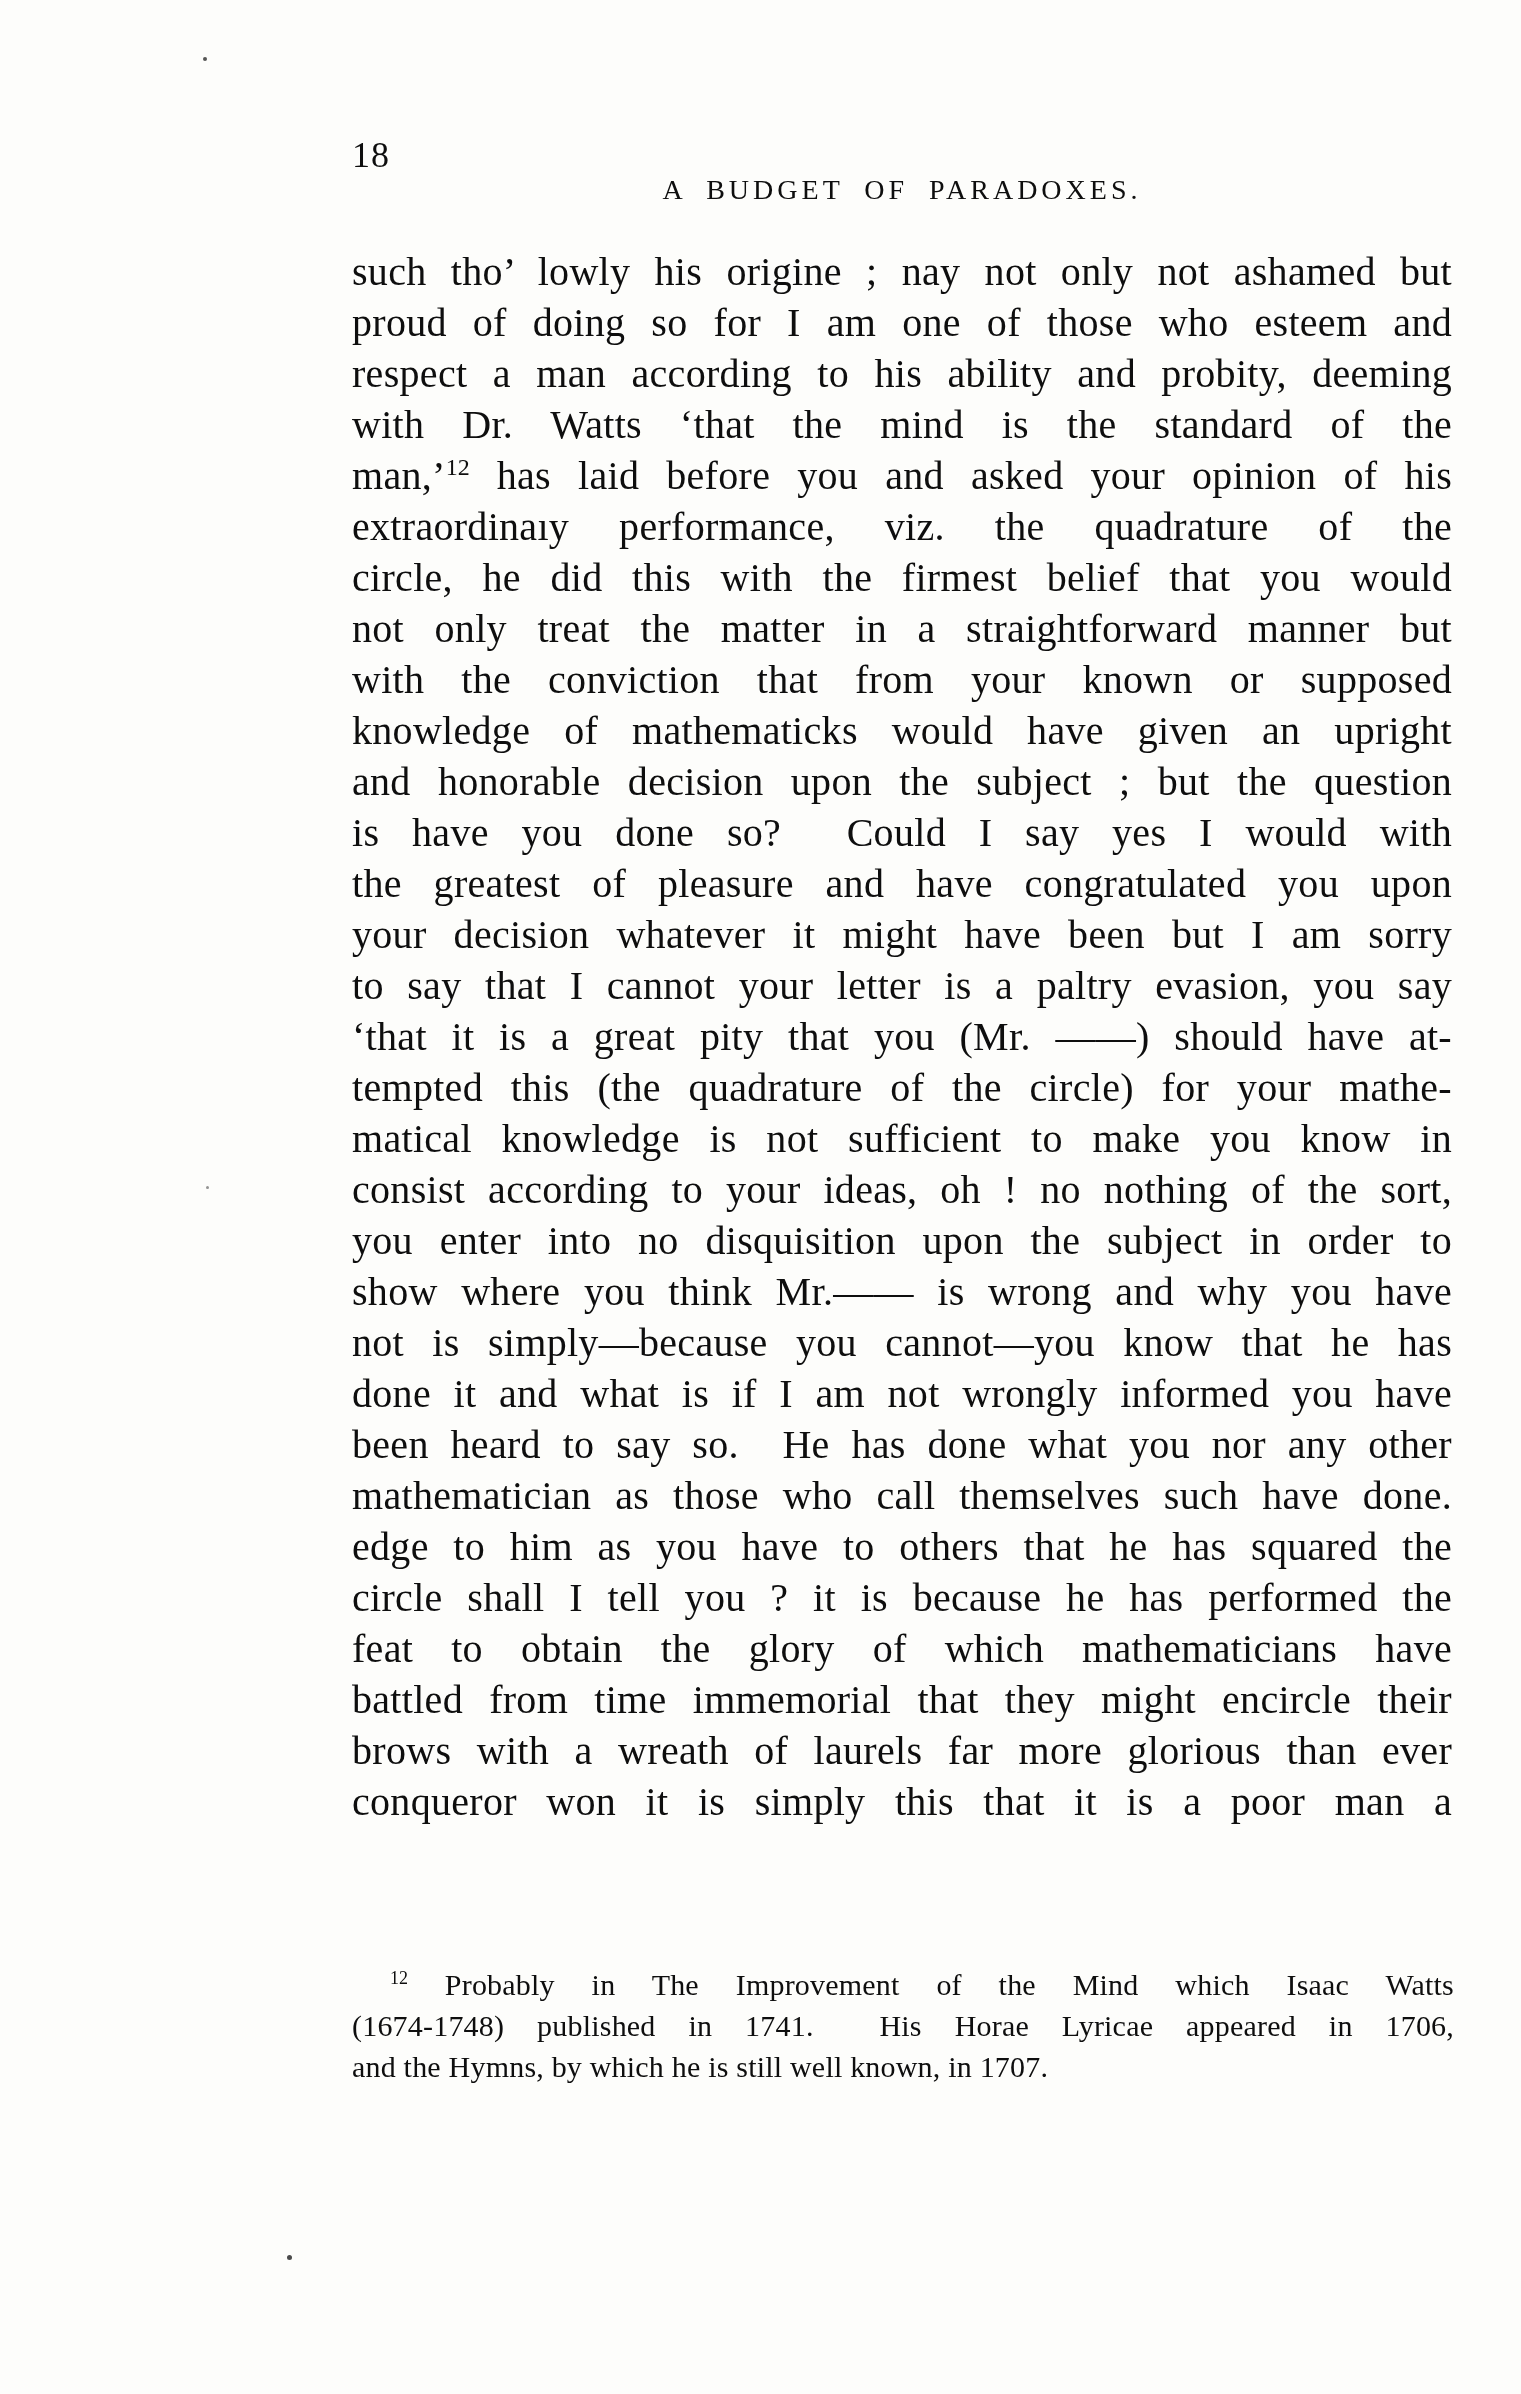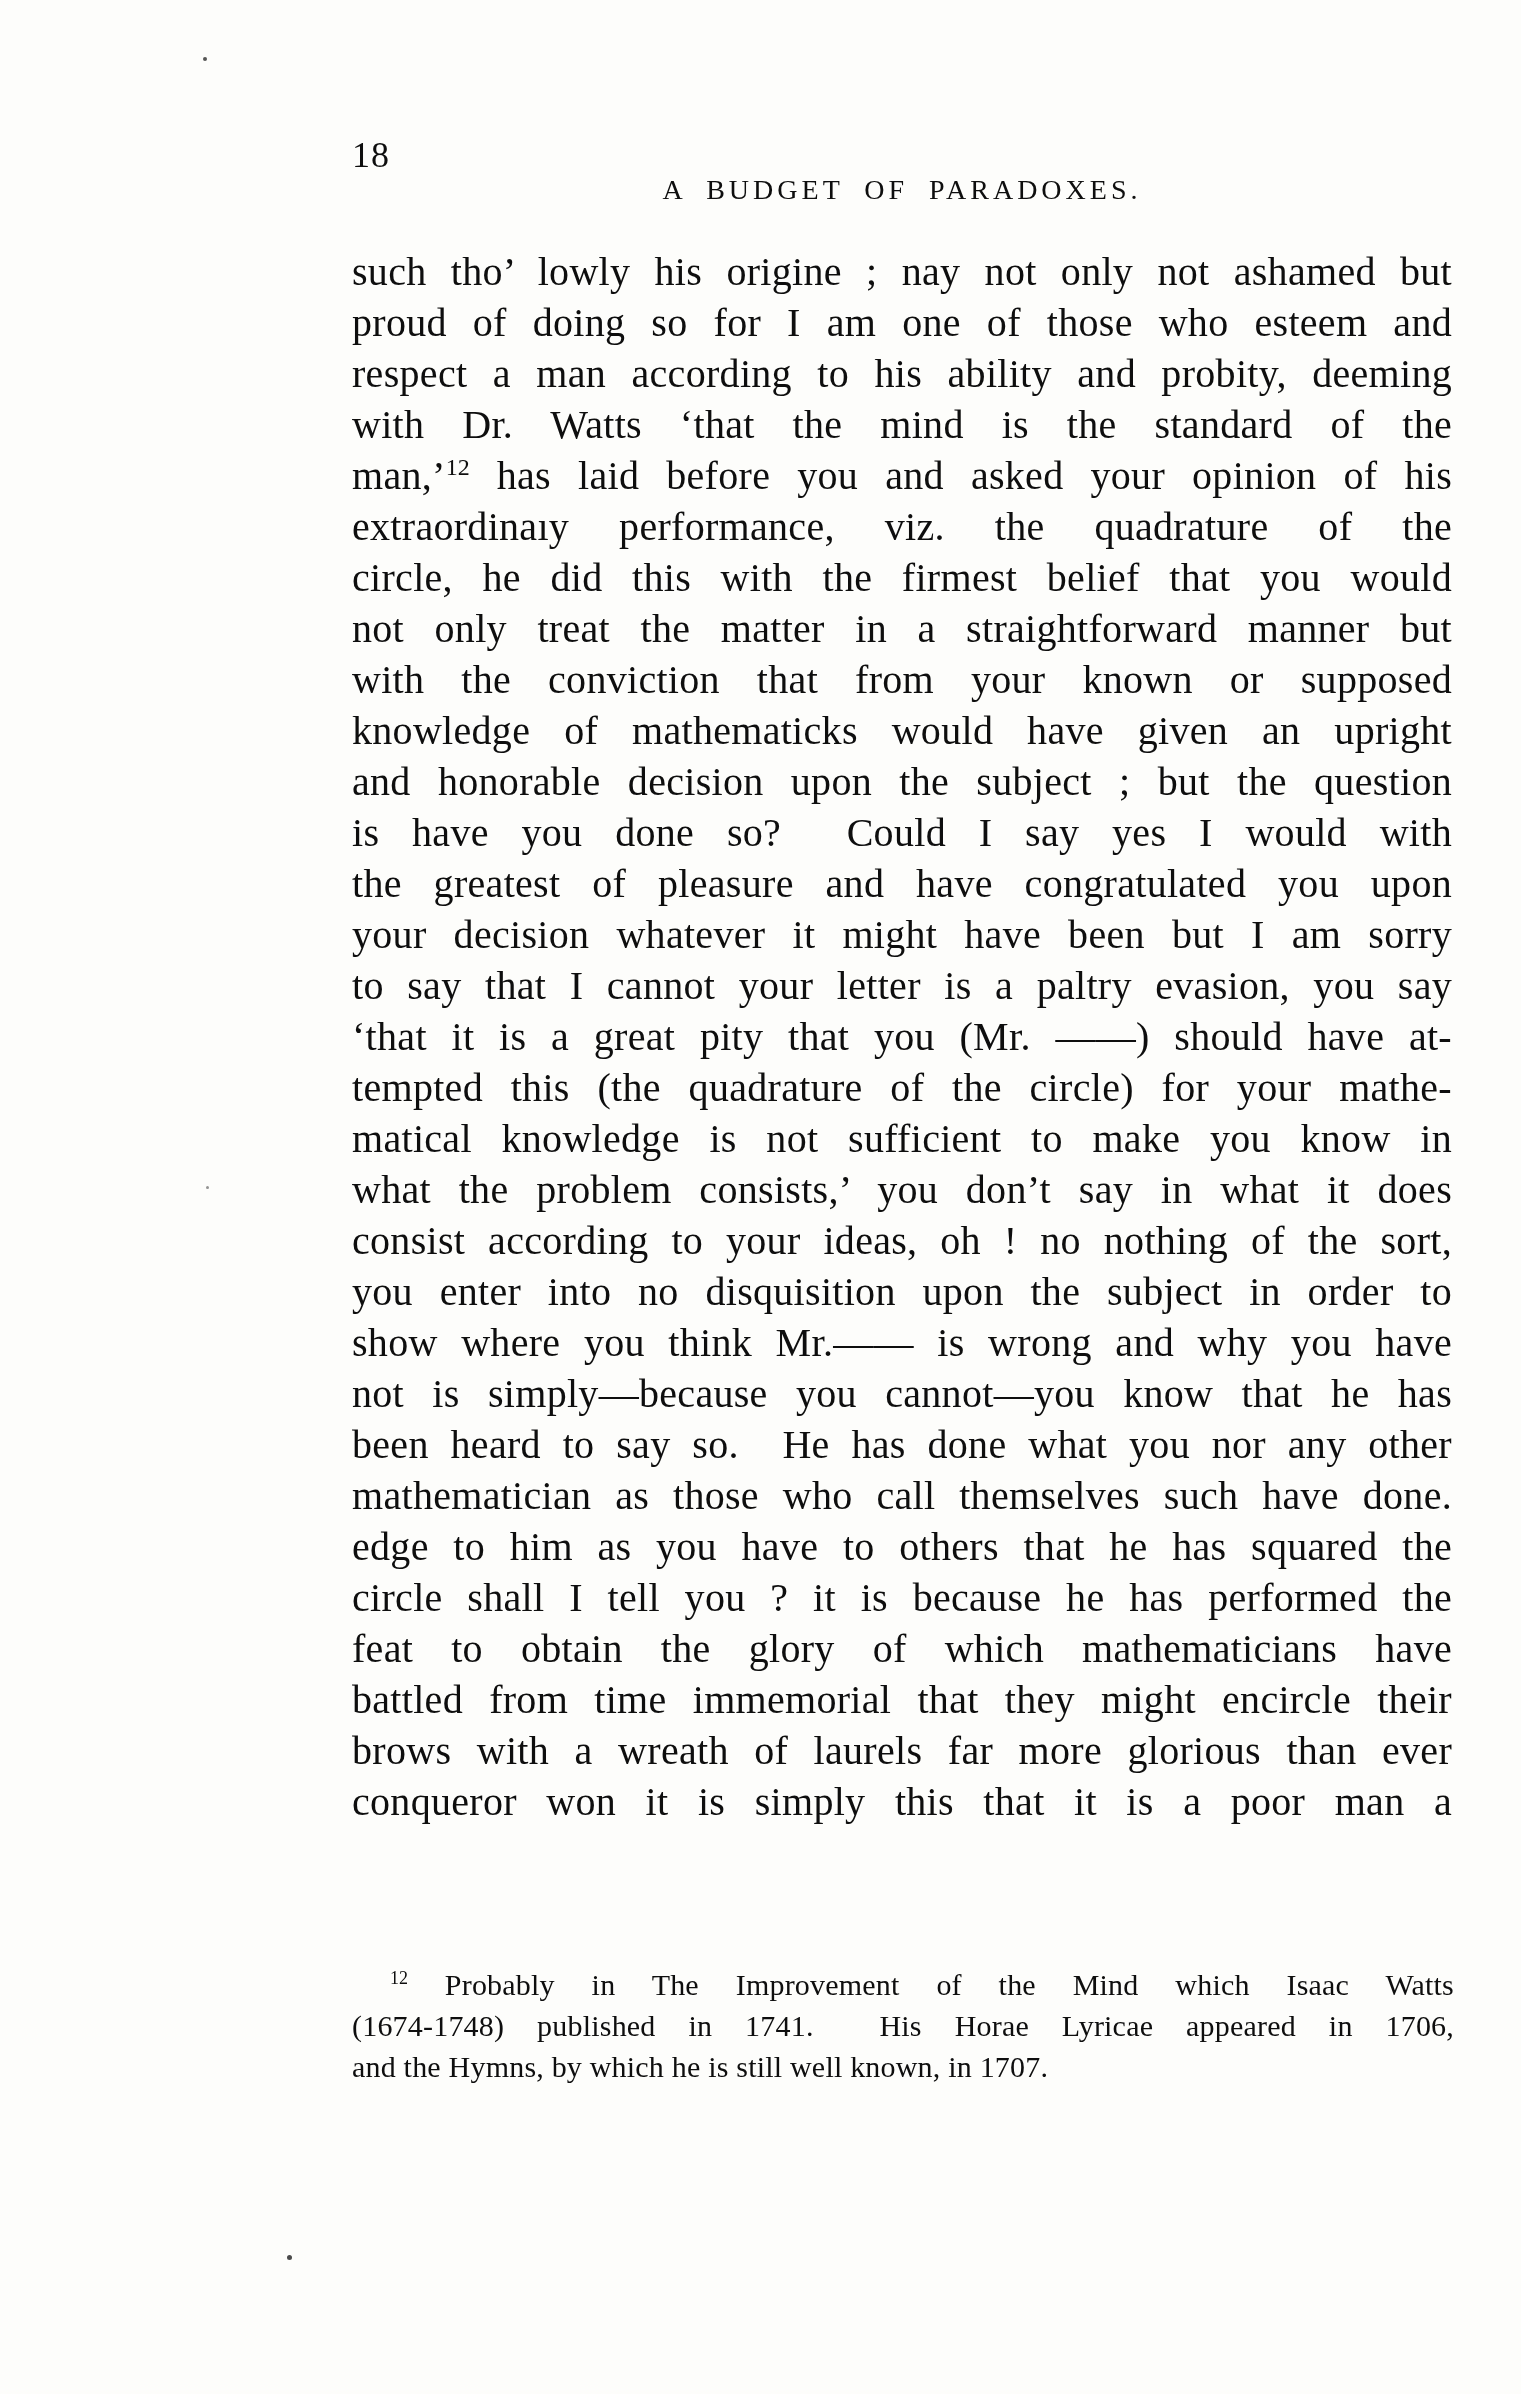--- a/index.html
+++ b/index.html
@@ -103,25 +103,25 @@
       <div class="body-line"><span>with the conviction that from your known or supposed</span></div>
       <div class="body-line"><span>knowledge of mathematicks would have given an upright</span></div>
       <div class="body-line"><span>and honorable decision upon the subject ; but the question</span></div>
       <div class="body-line"><span>is have you done so?&nbsp; Could I say yes I would with</span></div>
       <div class="body-line"><span>the greatest of pleasure and have congratulated you upon</span></div>
       <div class="body-line"><span>your decision whatever it might have been but I am sorry</span></div>
       <div class="body-line"><span>to say that I cannot your letter is a paltry evasion, you say</span></div>
       <div class="body-line"><span>‘that it is a great pity that you (Mr. ——) should have at-</span></div>
       <div class="body-line"><span>tempted this (the quadrature of the circle) for your mathe-</span></div>
       <div class="body-line"><span>matical knowledge is not sufficient to make you know in</span></div>
-      <div class="body-line"><span>what the problem consists,’ you don’t say in what it does</span></div>
       <div class="body-line"><span>consist </span><span class="it">according to your ideas</span><span>, oh ! no nothing of the sort,</span></div>
       <div class="body-line"><span>you enter into no disquisition upon the subject in order to</span></div>
       <div class="body-line"><span>show where you think Mr.—— is wrong and why you have</span></div>
       <div class="body-line"><span>not is simply—</span><span class="it">because you cannot</span><span>—you know that he has</span></div>
+      <div class="body-line"><span>done it and what is if I am not wrongly informed </span><span class="it">you have</span></div>
       <div class="body-line"><span class="it">been heard to say so</span><span>.&nbsp; He has done what you nor any other</span></div>
       <div class="body-line"><span>mathematician as those who call themselves such have done.</span></div>
       <div class="body-line"><span>edge to him as you have to others that he has squared the</span></div>
       <div class="body-line"><span>circle shall I tell you ? it is because he has performed the</span></div>
       <div class="body-line"><span>feat to obtain the glory of which mathematicians have</span></div>
       <div class="body-line"><span>battled from time immemorial that they might encircle their</span></div>
       <div class="body-line"><span>brows with a wreath of laurels far more glorious than ever</span></div>
       <div class="body-line"><span>conqueror won it is simply this that it is a poor man a</span></div>
     </div>
 

